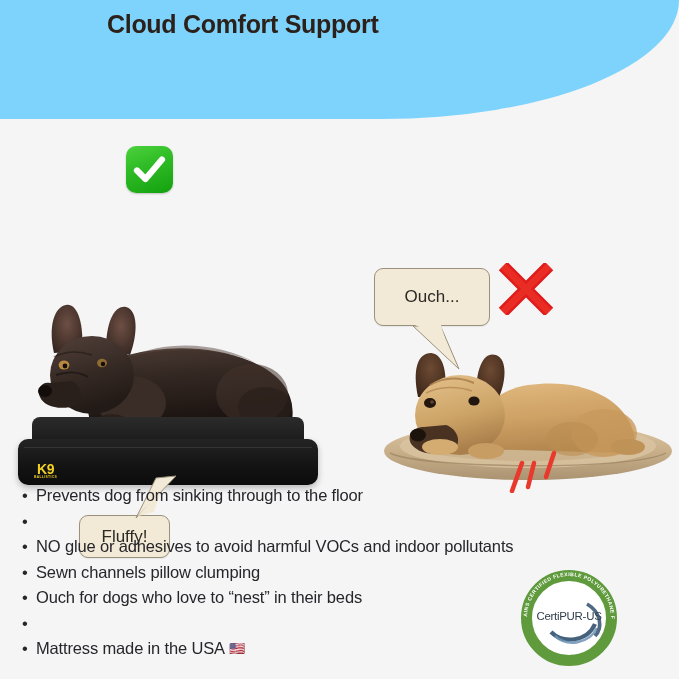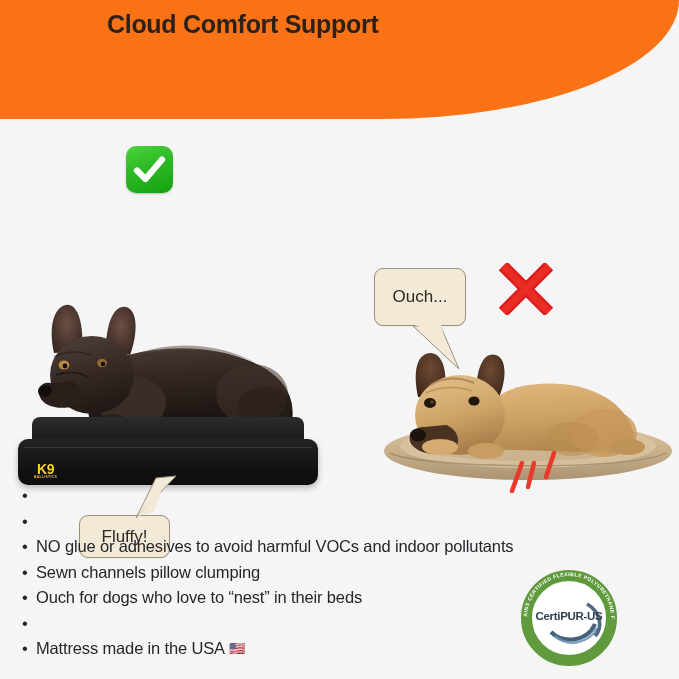--- a/index.html
+++ b/index.html
@@ -7,21 +7,21 @@
   body {
     font-family: "Liberation Sans", sans-serif;
     background:#f5f5f6;
     overflow:hidden;
     position:relative;
   }
 
   
   #header-banner{
     position:absolute; left:0; top:0; width:679px; height:119px;
-    background:#f97316;
+    background:#7dd3fc;
     border-bottom-right-radius:300px 120px;
     overflow:hidden;
   }
   #page-title{
     position:absolute; left:107px; top:10px;
     font-size:25px; font-weight:bold; letter-spacing:-0.3px;
     color:#2b211a;
     white-space:nowrap;
   }
   #page-subtitle{
@@ -51,21 +51,21 @@
   .bubble{
     position:absolute;
     background:#f2e9d6;
     border:1px solid #9a917d;
     border-radius:9px;
     font-size:17px;
     color:#2c2a26;
     display:flex; align-items:center; justify-content:center;
     box-shadow:0 1px 1px rgba(0,0,0,.06);
   }
-  #bubble-ouch{ left:374px; top:149px; width:92px; height:58px; }
+  #bubble-ouch{ left:374px; top:149px; width:116px; height:58px; }
   #bubble-fluffy{ left:79px; top:396px; width:91px; height:43px; }
   .bubble-tail{ position:absolute; overflow:visible; }
 
   
   #good-product{ position:absolute; left:8px; top:180px; width:320px; height:200px; }
 
   
   #black-bed{
     position:absolute; left:10px; top:118px; width:300px; height:68px;
   }
@@ -125,21 +125,21 @@
   #certipur-logo .ring{
     position:absolute; left:0; top:0; width:96px; height:96px;
     border-radius:50%;
     background:#ffffff;
     border:11px solid #5f9a3c;
   }
   #certipur-logo svg{ position:absolute; left:0; top:0; }
   #certipur-wordmark{
     position:absolute; left:0; top:40px; width:96px;
     text-align:center;
-    font-size:11.5px; font-weight:bold;
+    font-size:11.5px; font-weight:normal;
     color:#31404e; letter-spacing:-0.3px;
   }
 </style>
 </head>
 <body>
 
 <div id="header-banner">
   <div id="page-title">Cloud Comfort Support</div>
 </div>
 
@@ -291,20 +291,21 @@
     <svg class="bubble-tail" style="left:36px; top:56px; width:54px; height:46px;" viewBox="0 0 54 46">
       <path d="M2 1 L48 44 L30 2 Z" fill="#f2e9d6" stroke="#9a917d" stroke-width="1"></path>
       <path d="M4 0 L30 0 L34 14 Z" fill="#f2e9d6" stroke="none"></path>
     </svg>
   </div>
 </div>
 
 <div id="benefits-list">
   <div class="benefit-row">
     <span class="benefit-bullet">•</span>
+    <span>Prevents dog from sinking through to the floor</span>
   </div>
   <div class="benefit-row">
     <span class="benefit-bullet">•</span>
   </div>
   <div class="benefit-row">
     <span class="benefit-bullet">•</span>
     <span>NO glue or adhesives to avoid harmful VOCs and indoor pollutants</span>
   </div>
   <div class="benefit-row">
     <span class="benefit-bullet">•</span>

